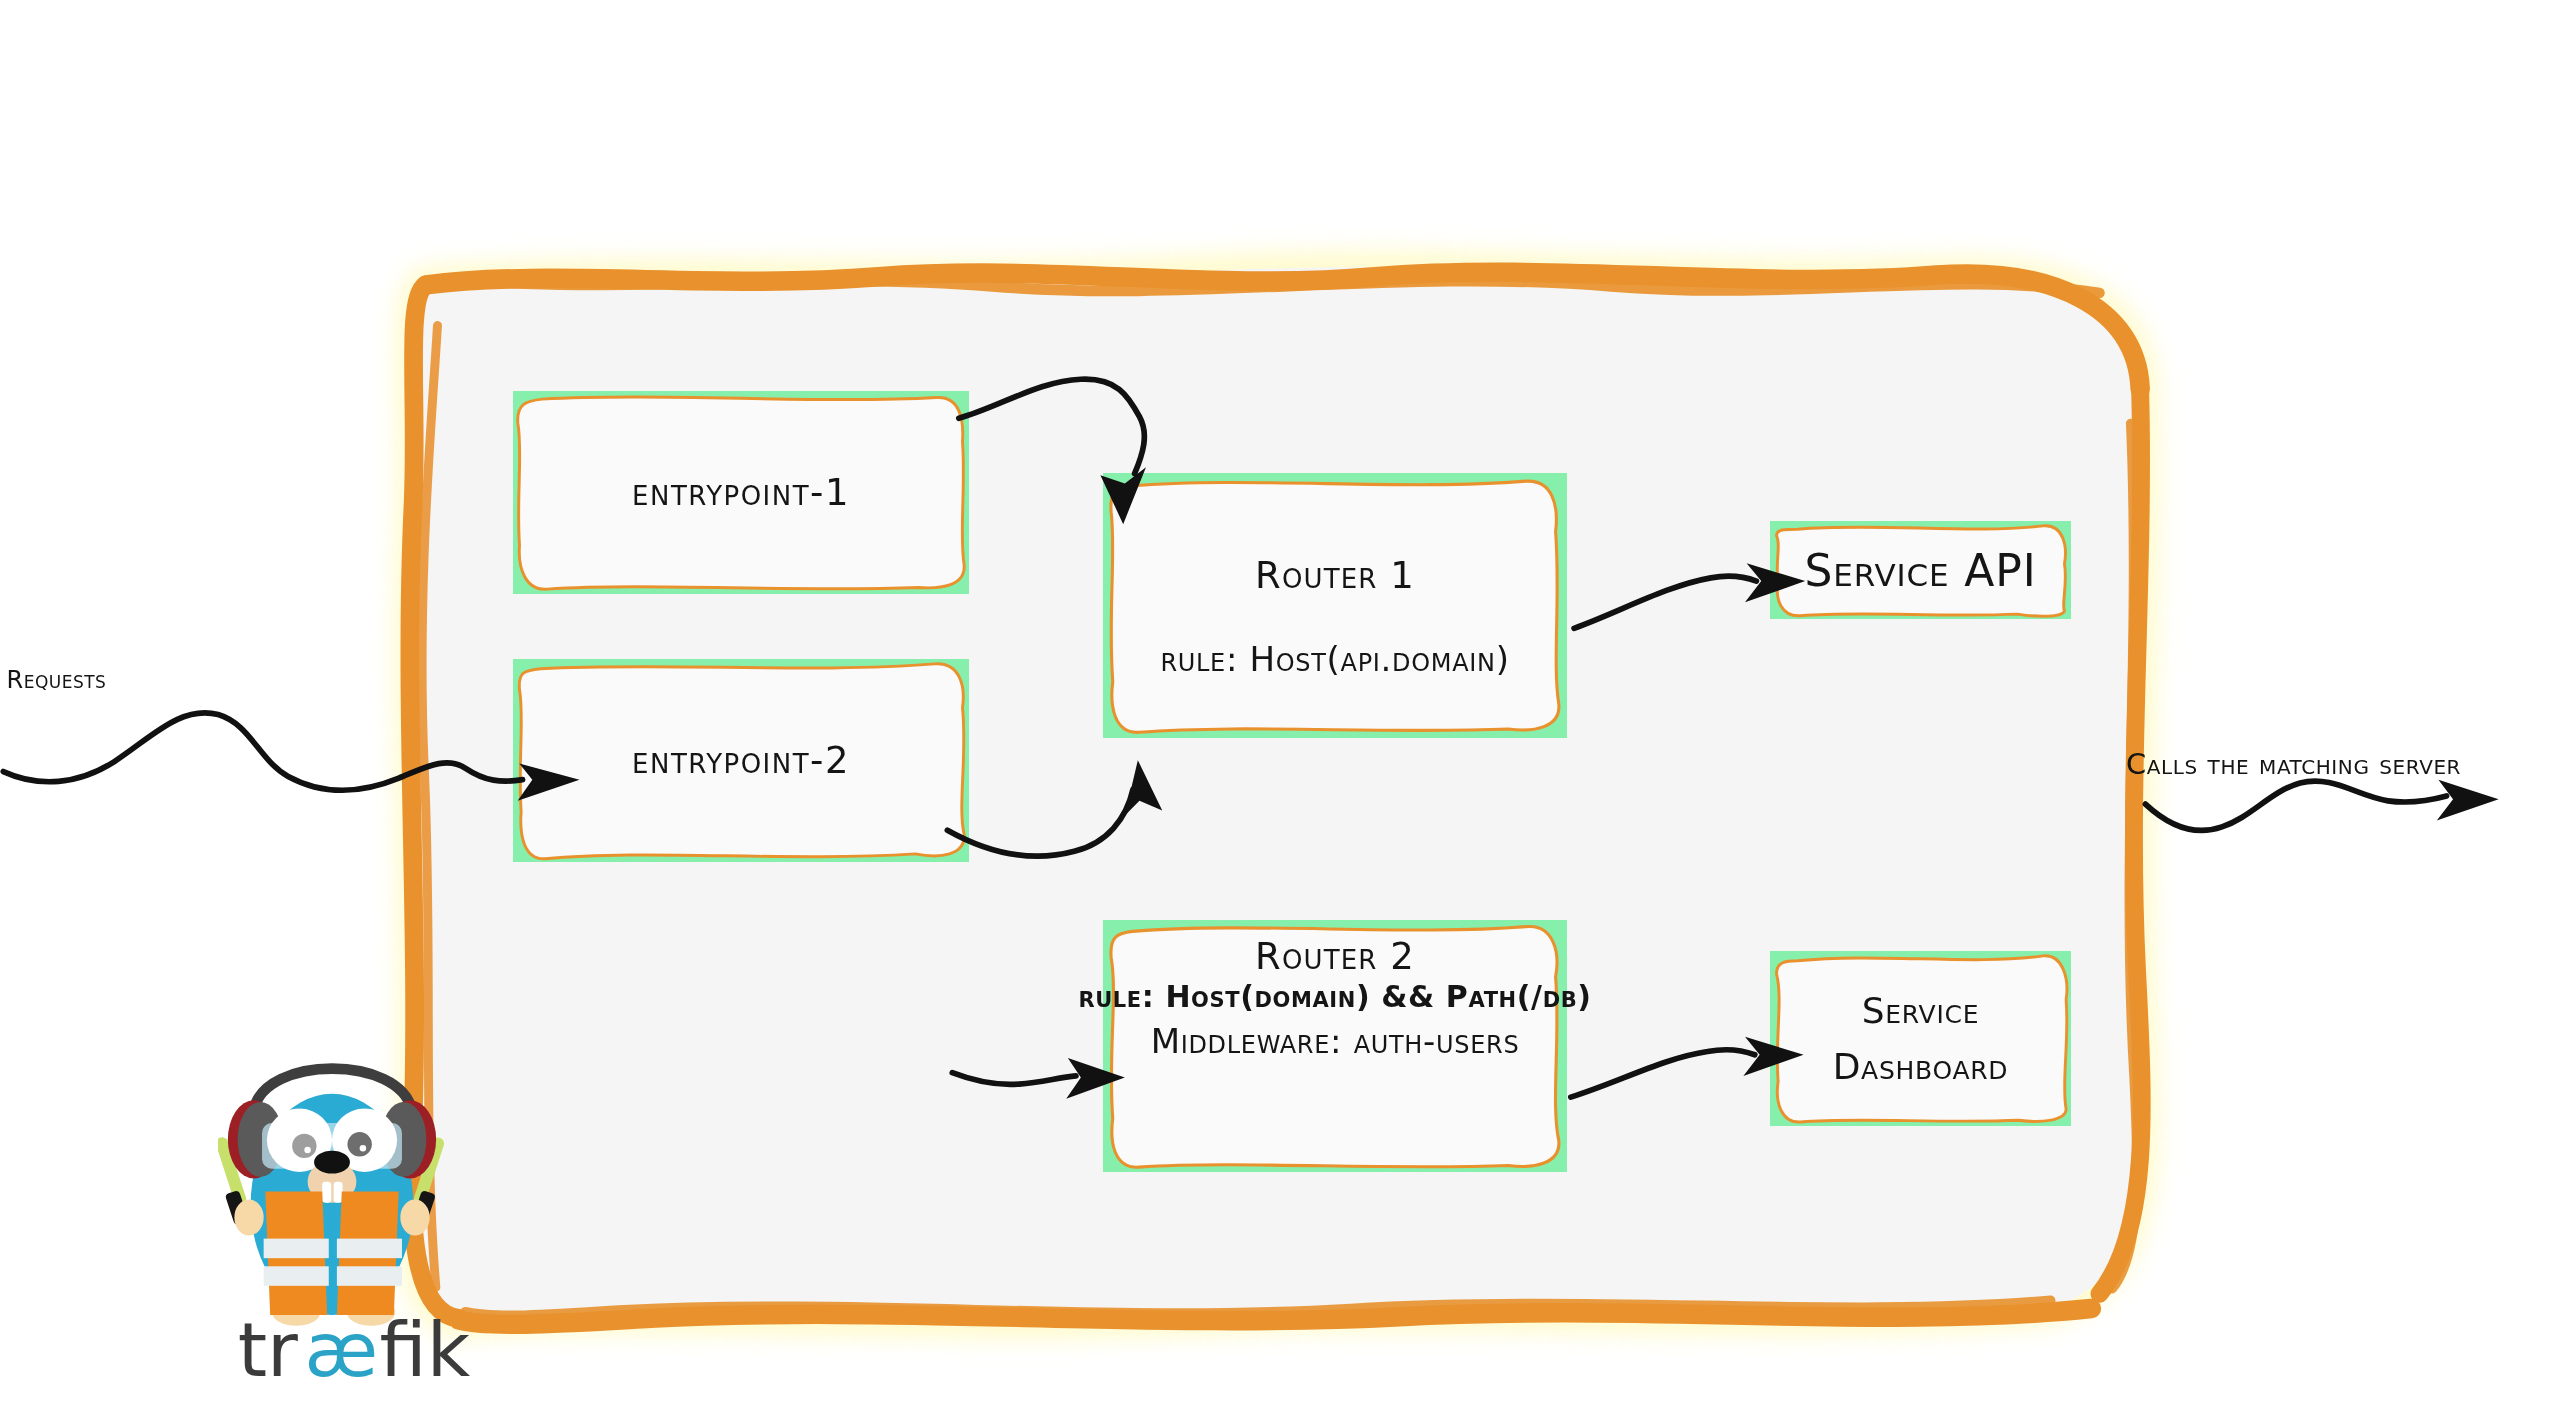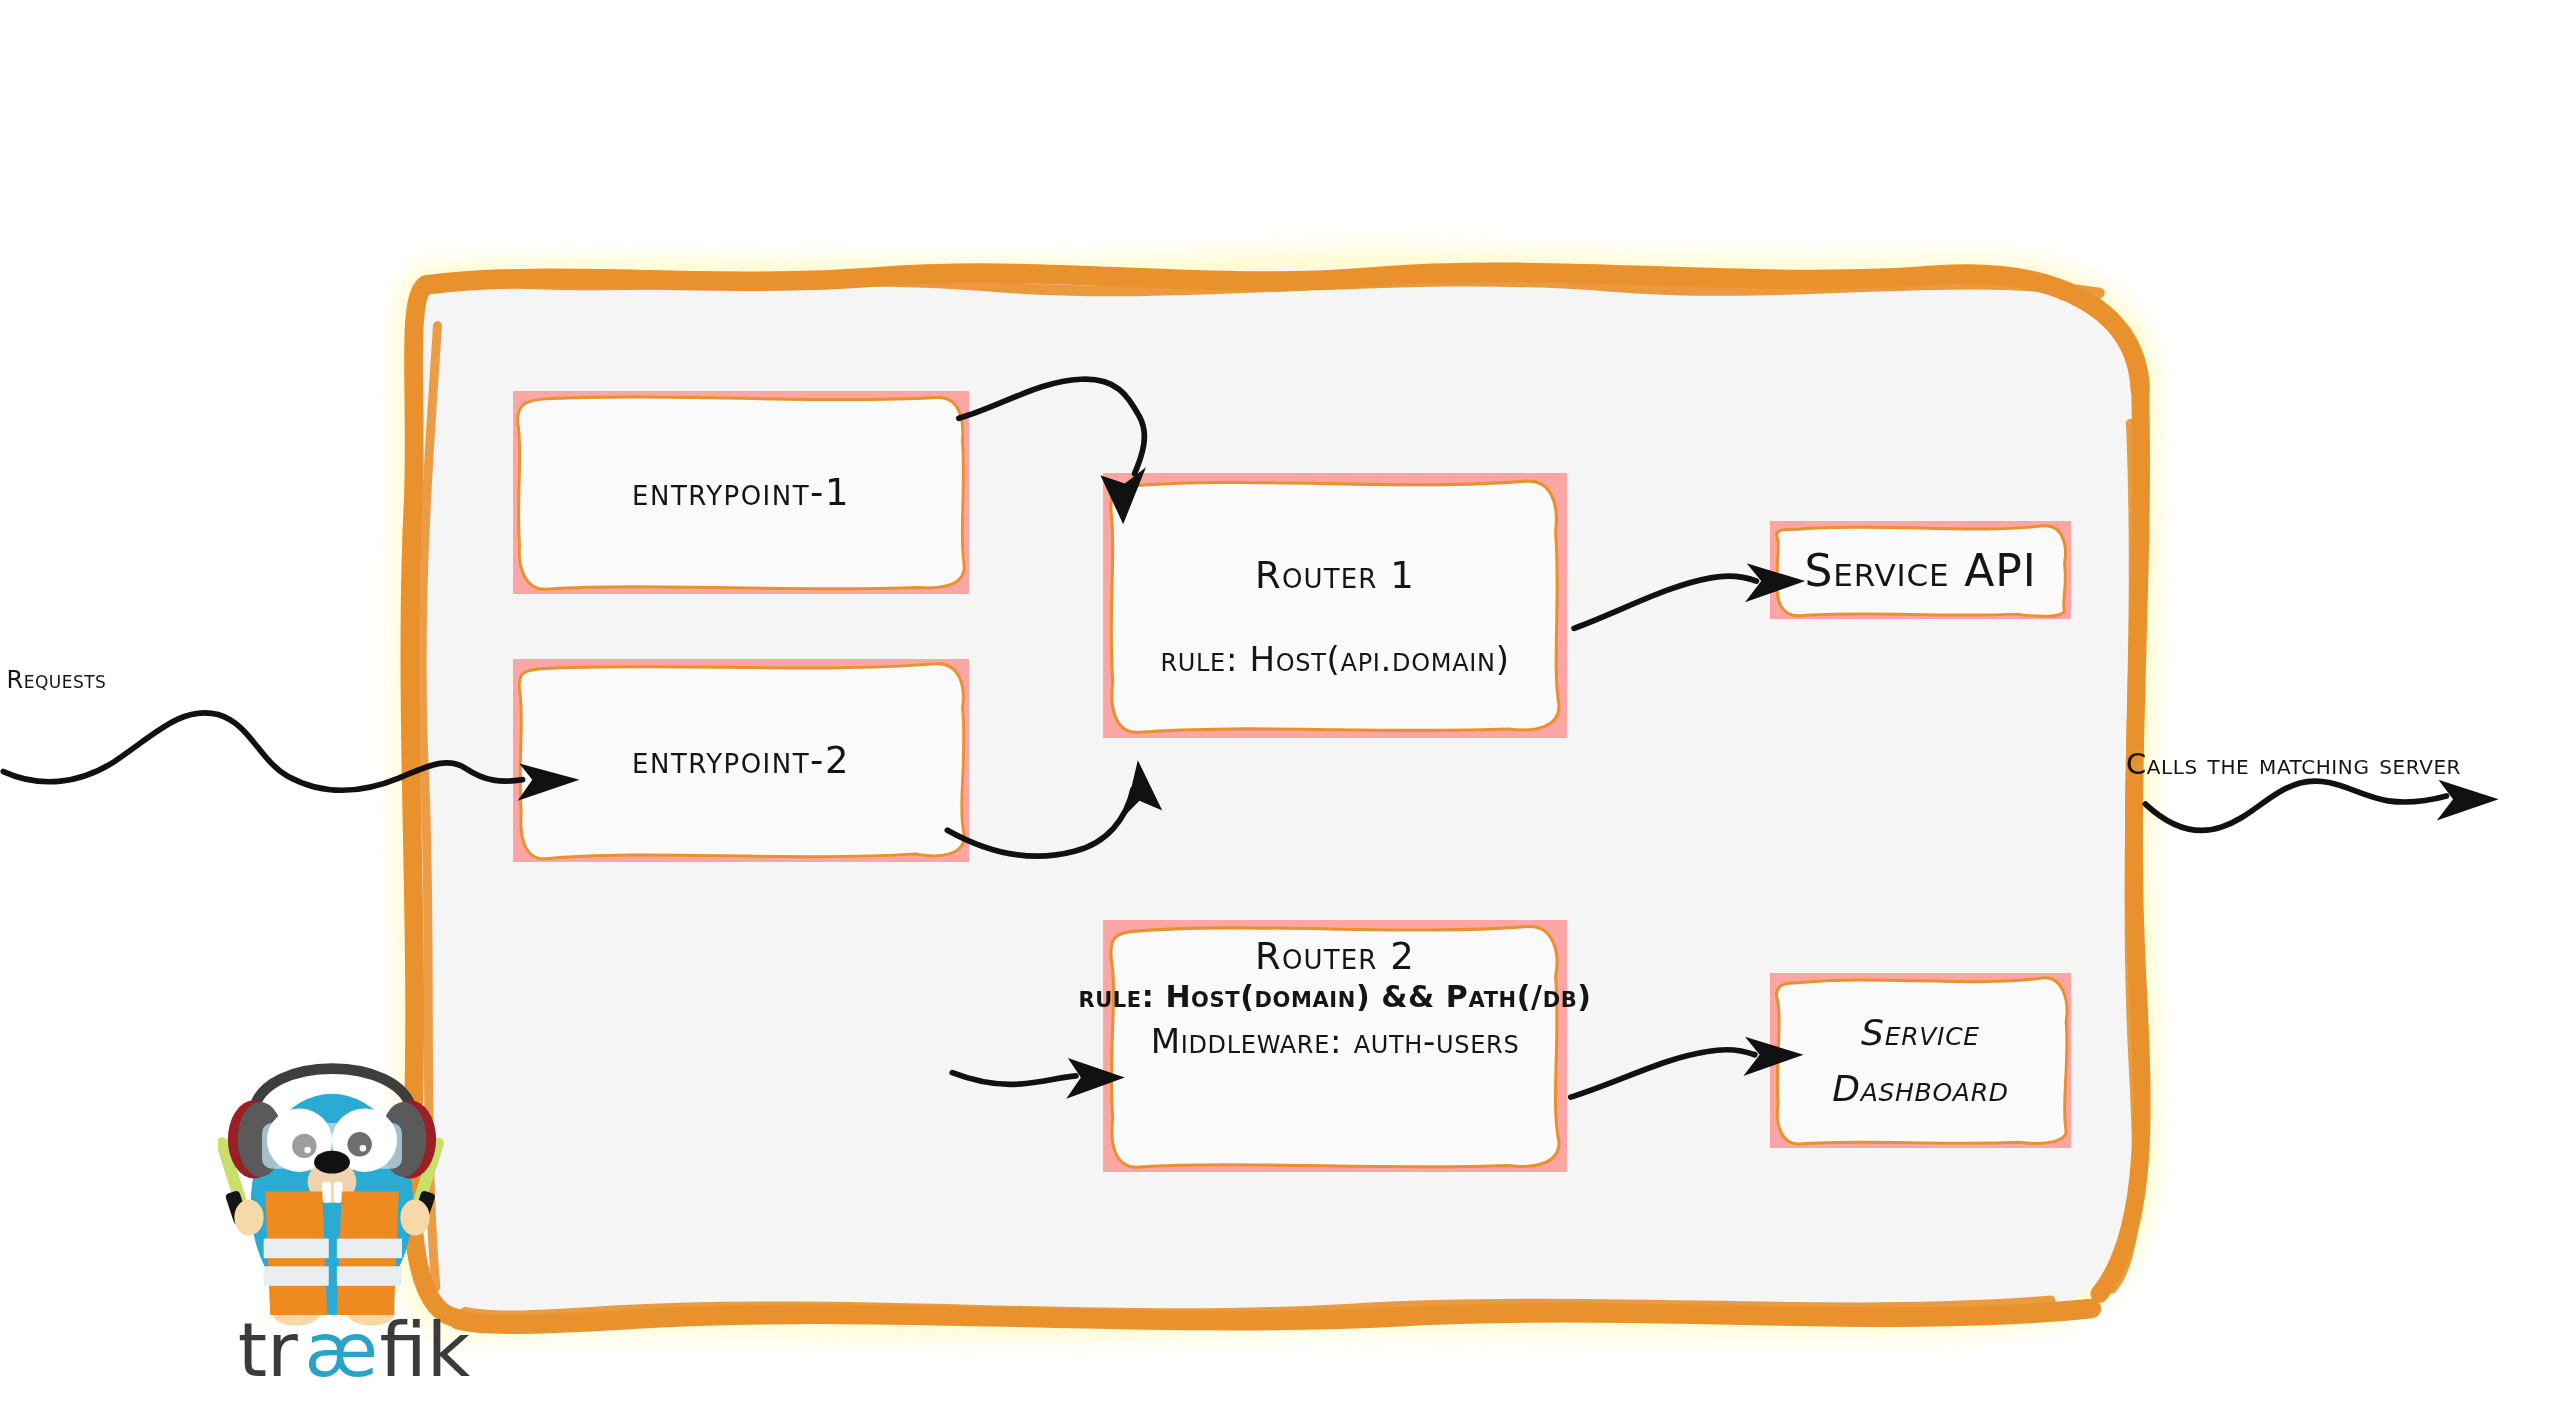--- a/index.html
+++ b/index.html
@@ -57,21 +57,21 @@
     left: -33px;
     top: -33px;
     width: 1815px;
     height: 1123px;
     overflow: visible;
   }
 
   
   .node {
     position: absolute;
-    background: #fca5a5;
+    background: #86efac;
     box-sizing: border-box;
     display: flex;
     flex-direction: column;
     align-items: center;
     justify-content: center;
   }
   .node .node-svg {
     position: absolute;
     left: 0; top: 0;
     width: 100%; height: 100%;
@@ -137,24 +137,23 @@
   .service {
     left: 1770px;
   }
   #service-api {
     top: 521px;
     width: 301px;
     height: 98px;
   }
   #service-api .node-label { font-size: 44px; }
   #service-dashboard {
-    top: 973px;
+    top: 951px;
     width: 301px;
     height: 175px;
-    font-style: italic;
   }
   #service-dashboard .node-label {
     font-size: 36px;
     line-height: 1.55;
   }
 
   
   #requests-label {
     position: absolute;
     left: 6.5px;

